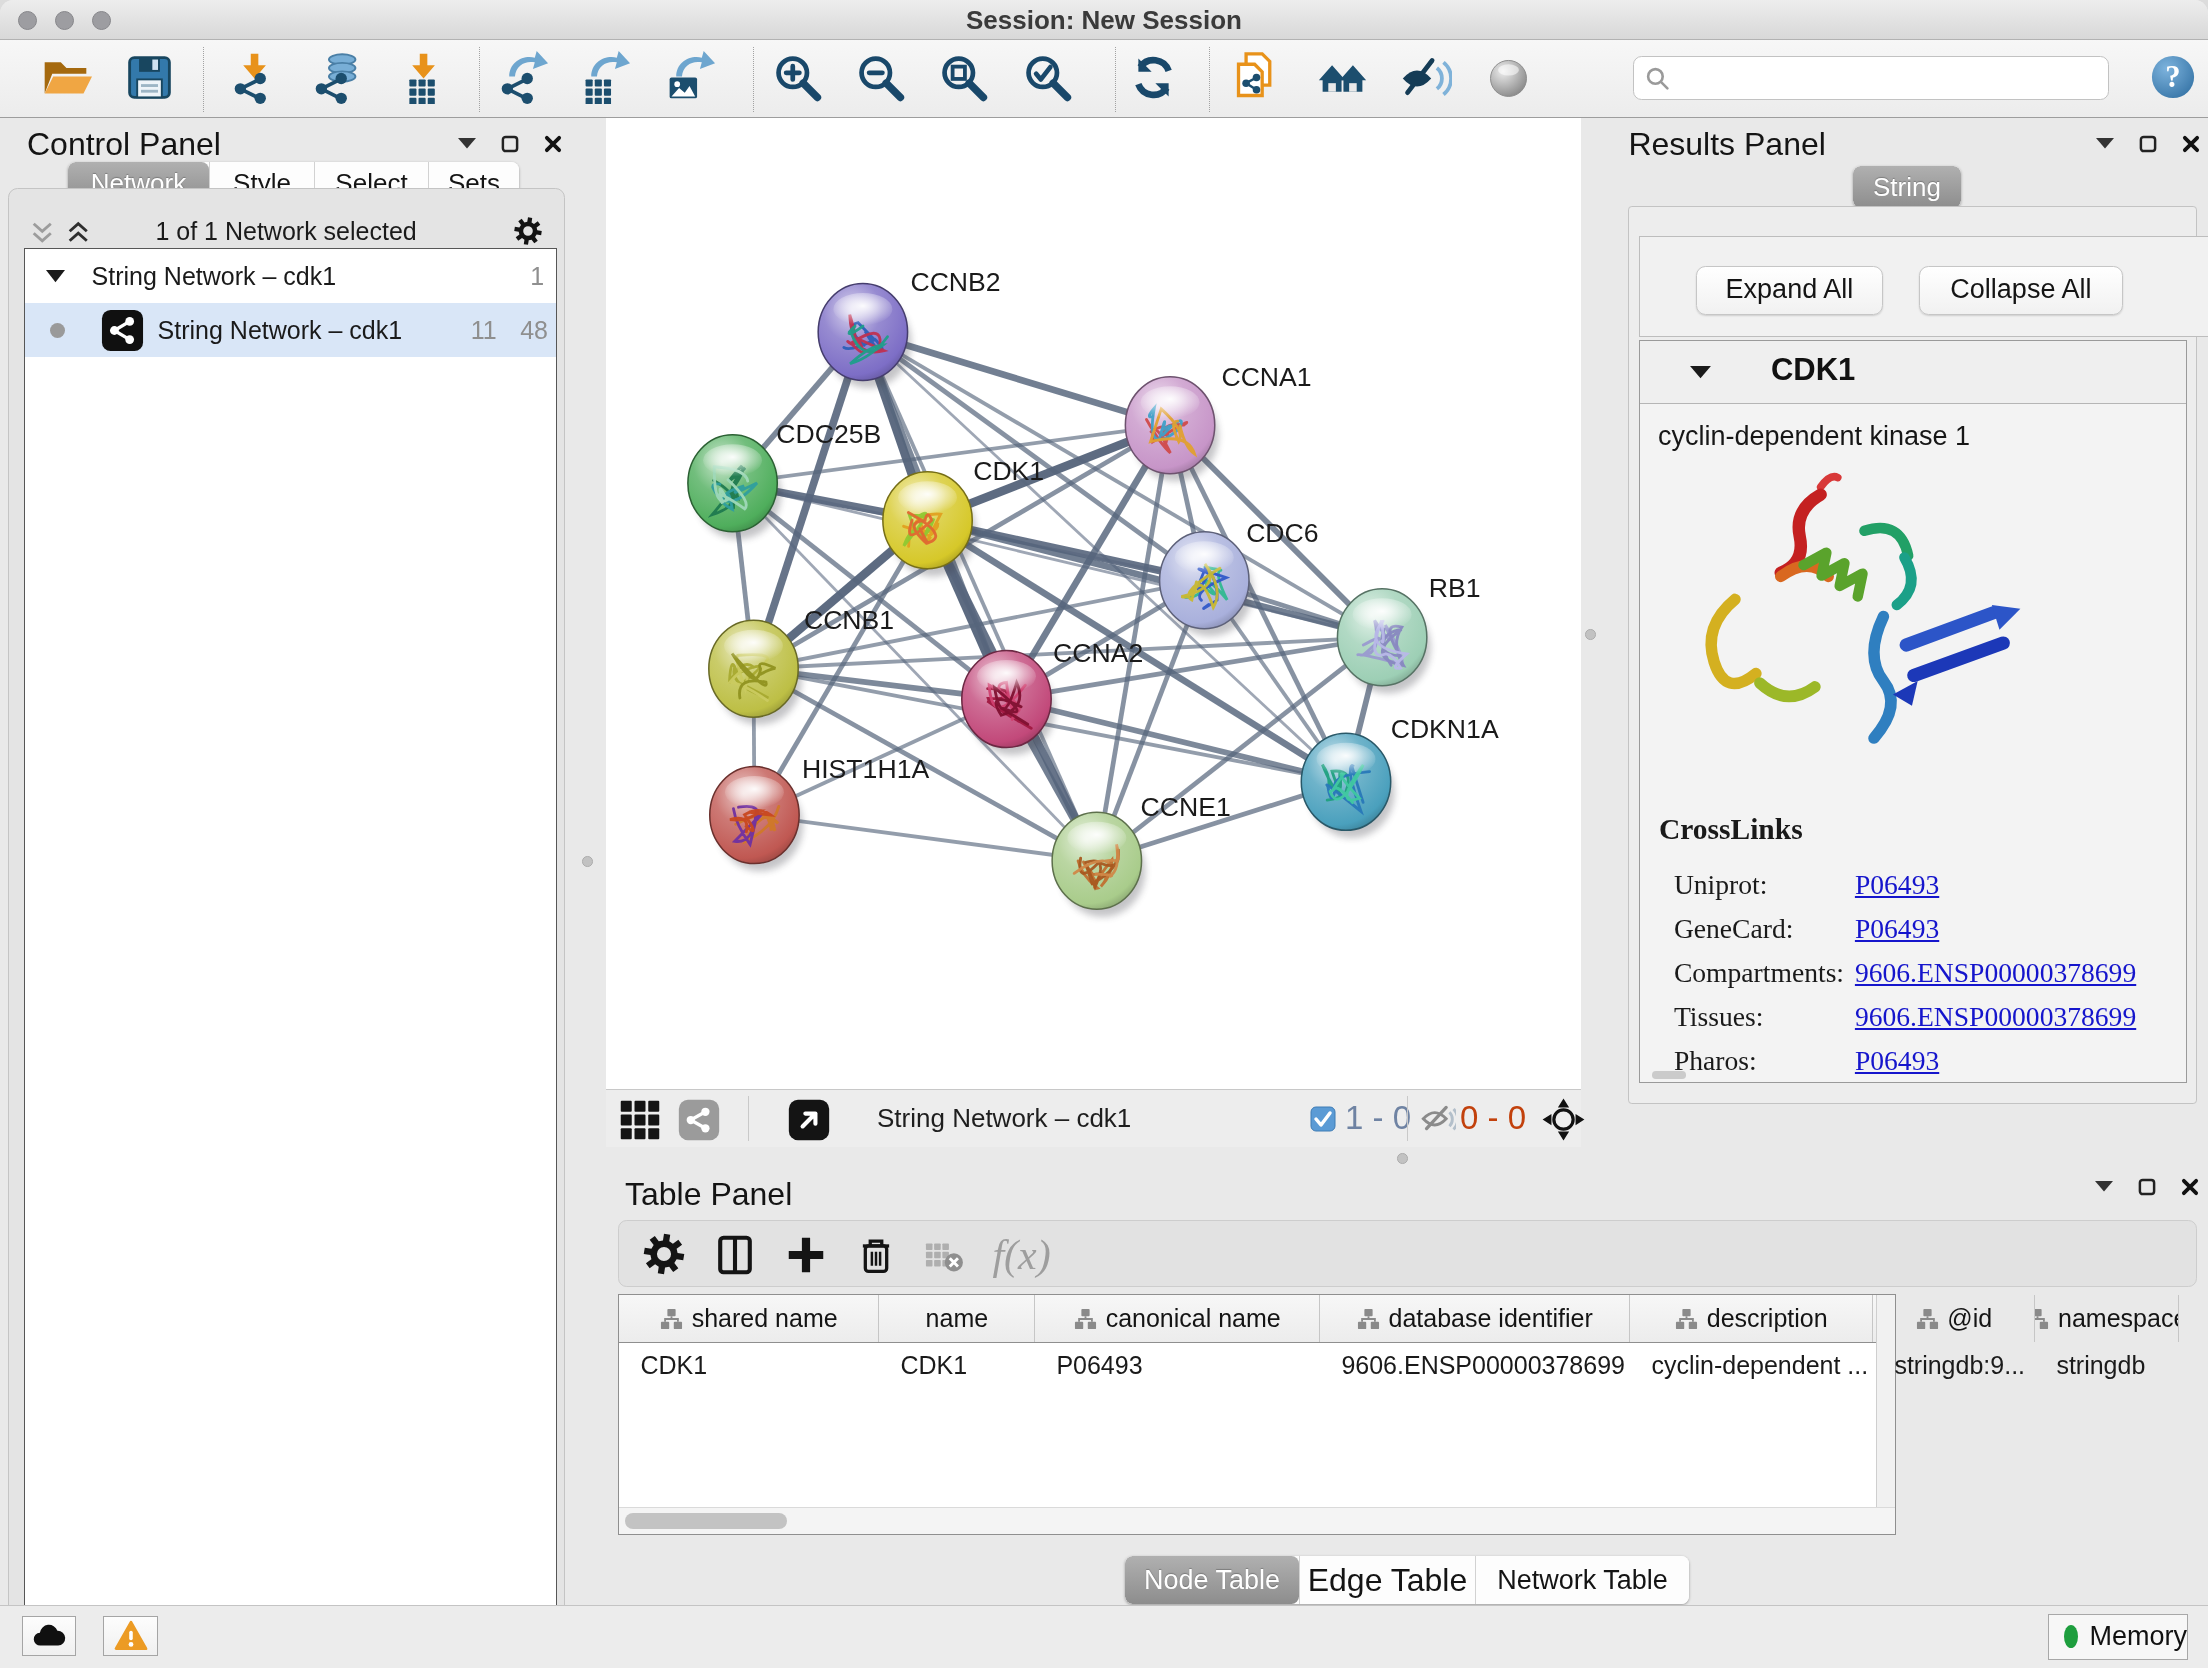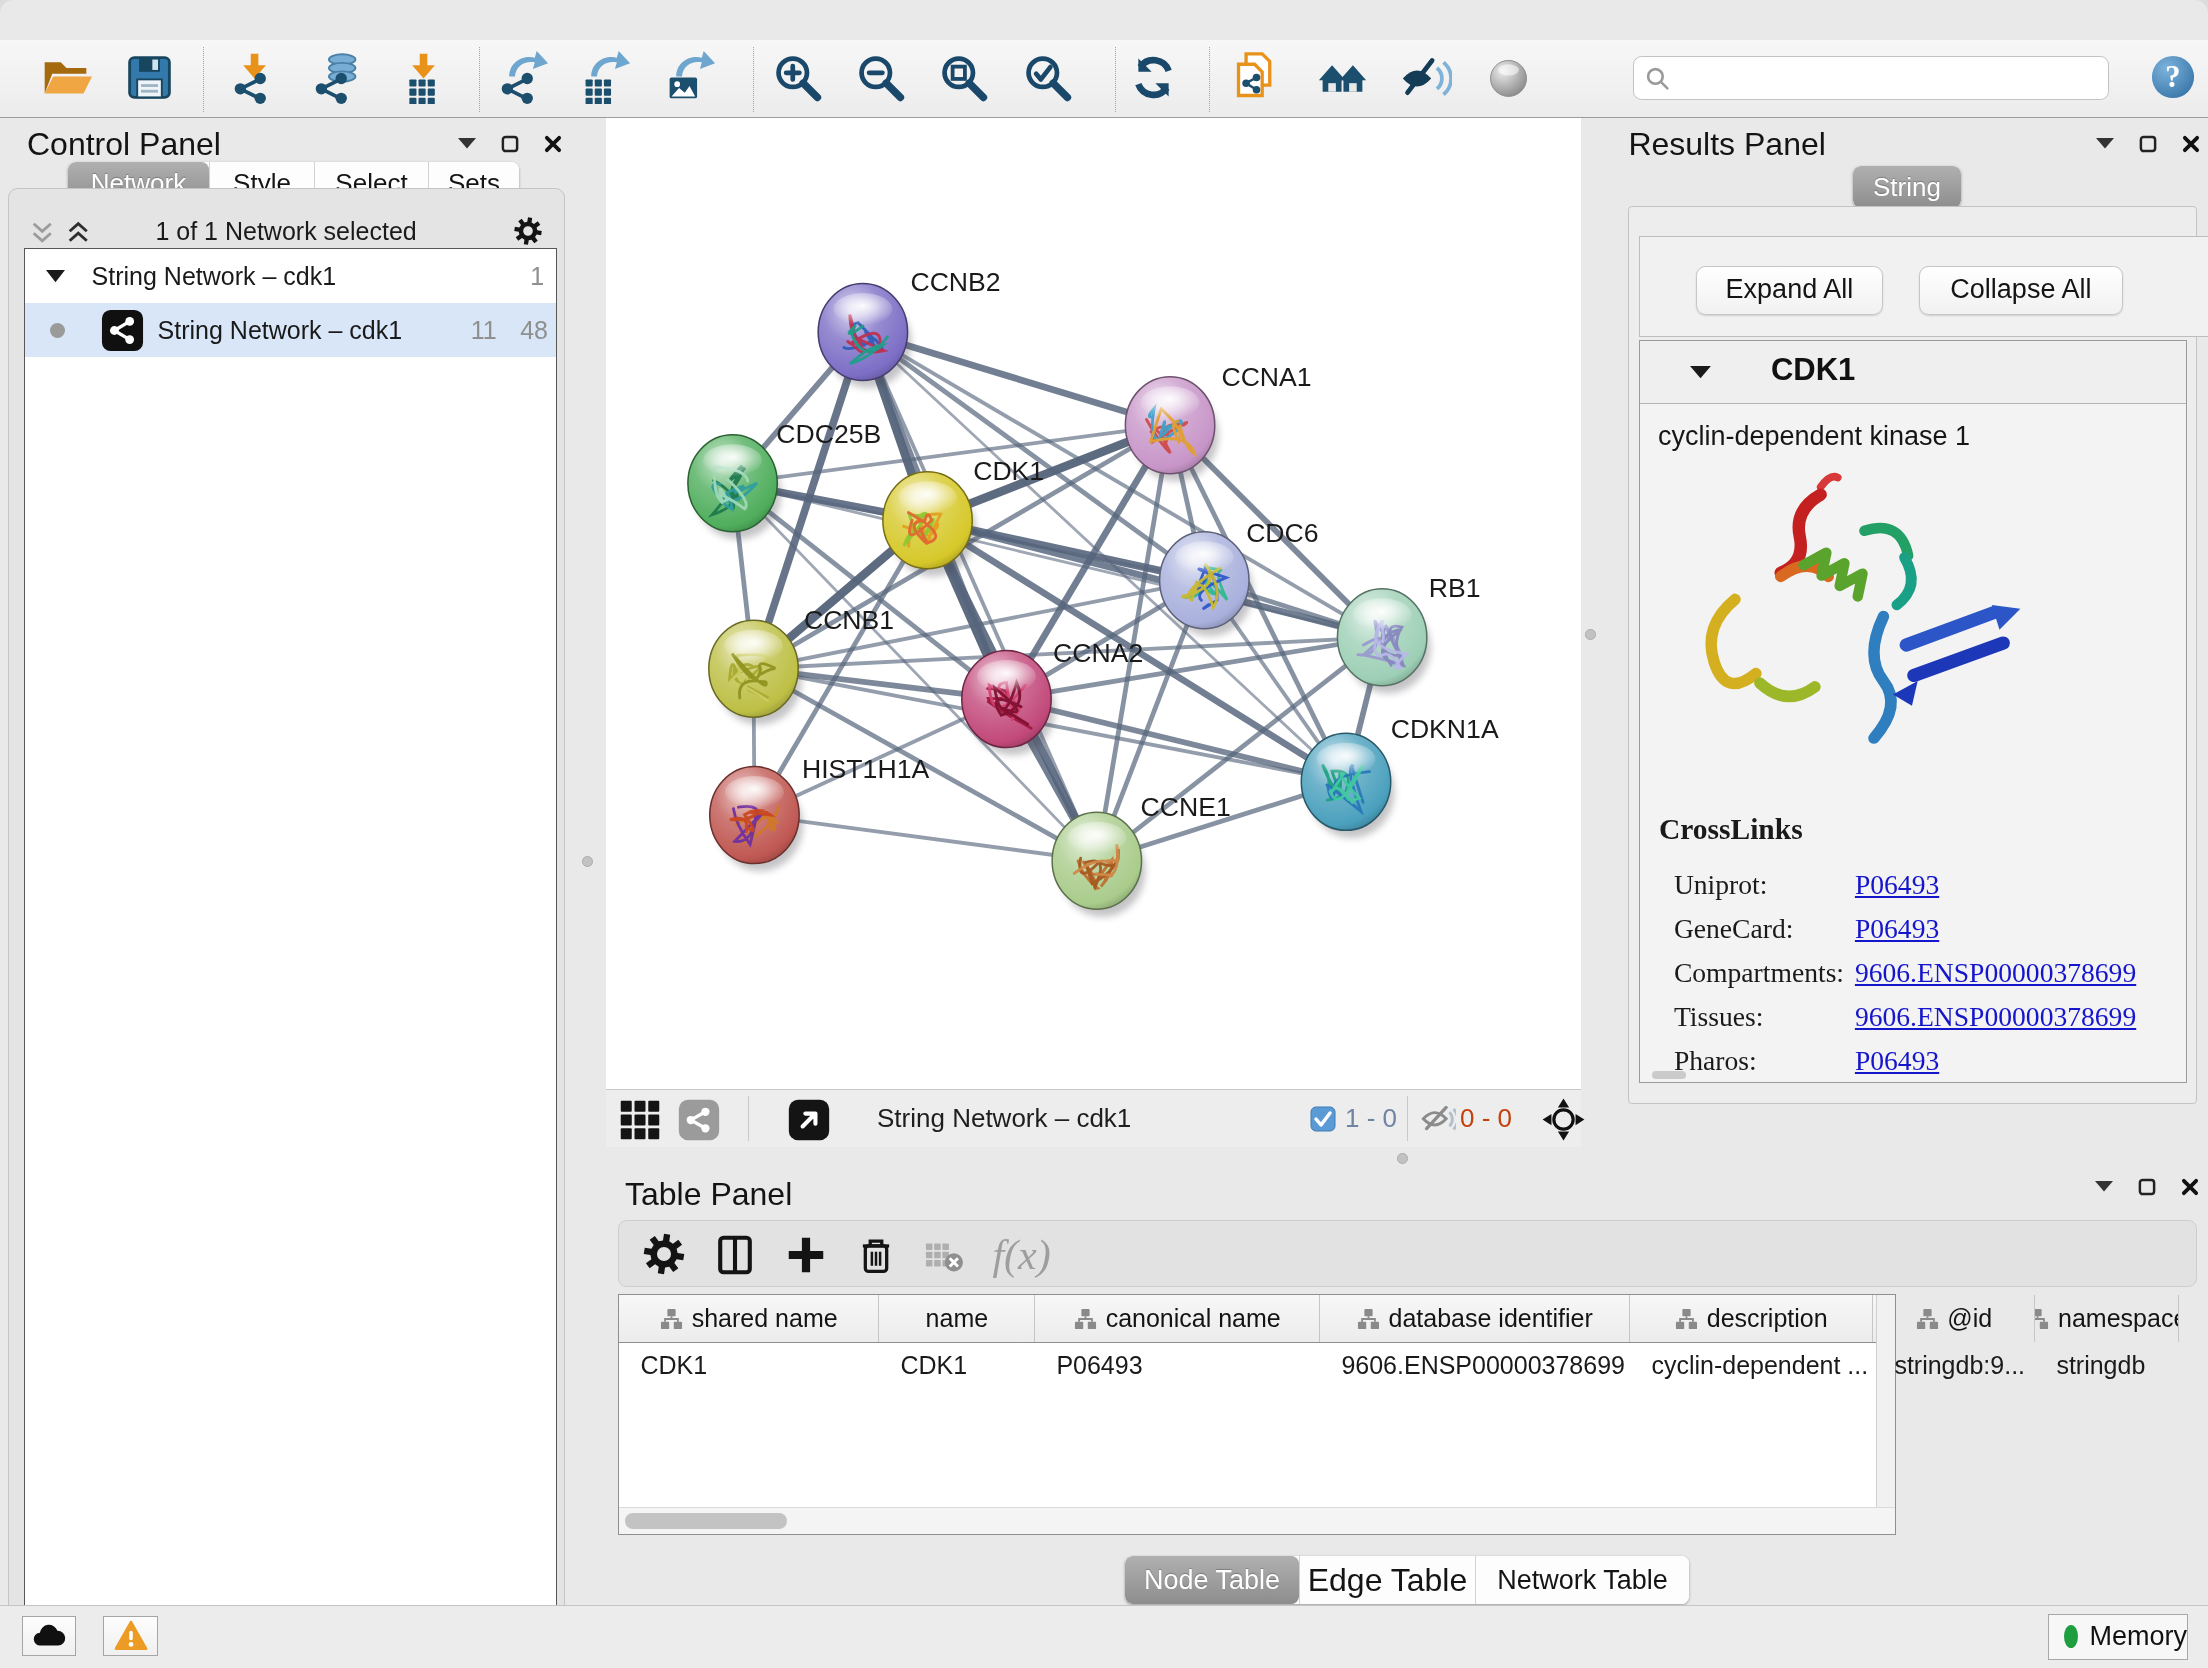--- a/index.html
+++ b/index.html
@@ -33,21 +33,21 @@
   #cp-status .txt{position:absolute;left:0;right:0;text-align:center;line-height:46px;font-size:25px}
   #cp-white{position:absolute;left:15px;top:59px;width:533px;height:1440px;background:#fff;border:1.9px solid #565656}
   .trow{position:absolute;left:0;right:0;height:54px}
   .trow .lbl{position:absolute;font-size:25px;line-height:54px}
   .trow .cnt{position:absolute;font-size:25px;line-height:54px;color:#8f8f8f;text-align:right}
   
   #net{position:absolute;left:606px;top:118px;width:975px;height:971px;background:#fff}
   #netbar{position:absolute;left:606px;top:1089px;width:975px;height:58px;background:#ededed;border-top:1.9px solid #c8c8c8}
   #netbar .nbtitle{position:absolute;left:271px;top:0;line-height:56px;font-size:26px;color:#1e1e1e}
   .nbsep{position:absolute;top:5.7px;height:45px;width:0;border-left:1.9px solid #c9c9c9}
-  .nbcount{position:absolute;top:0;line-height:56px;font-size:26px}
+  .nbcount{position:absolute;top:0;line-height:56px;font-size:33px}
   .splitdot{position:absolute;width:10.5px;height:10.5px;border-radius:50%;background:#c2c2c2;border:1px solid #adadad}
   
   #rp{position:absolute;left:1617px;top:118px;width:592px;height:1488px;background:#e9e9e9}
   #rp-outer{position:absolute;left:11.4px;top:88px;width:569px;height:898px;background:#ededed;border:1px solid #c3c3c3;border-radius:3.8px}
   #rp-btnbox{position:absolute;left:9.5px;top:28.5px;width:624px;height:101px;background:#f1f1f1;border:1px solid #bdbdbd}
   .rbtn{position:absolute;top:29.5px;height:49px;background:linear-gradient(#ffffff,#f1f1f1);border:1.9px solid #c6c6c6;border-radius:9.5px;font-size:27px;color:#141414;text-align:center;line-height:45px;box-shadow:0 1px 1.9px rgba(0,0,0,.15)}
   #rp-cdk1{position:absolute;left:9.5px;top:133px;width:548px;height:743px;background:#f3f3f3;border:1px solid #9a9a9a}
   #rp-cdk1 .hd{position:absolute;left:0;right:0;top:0;height:63px;background:#efefef;border-bottom:1px solid #b5b5b5}
   #rp-gene{position:absolute;left:131px;top:11.4px;font-size:31px;font-weight:bold;color:#111}
   #rp-desc{position:absolute;left:18px;top:80px;font-size:27px;color:#161616}
@@ -74,20 +74,26 @@
   .sbtn{position:absolute;top:9.5px;height:40px;background:linear-gradient(#fdfdfd,#f0f0f0);border:1.9px solid #a5a5a5;display:flex;align-items:center;justify-content:center}
   #membtn{position:absolute;left:2048px;top:7.6px;width:140px;height:46px;background:#f7f7f7;border:1px solid #a8a8a8;display:flex;align-items:center;padding-left:15px;gap:11.4px}
   #membtn .dot{width:23px;height:23px;border-radius:50%;background:#1e9e3e}
   #membtn .ml{font-size:27px;color:#111}
 </style>
 </head>
 <body>
 
 <div id="window">
 
+  <div id="titlebar">
+    <span class="tl" style="left:18px"></span>
+    <span class="tl" style="left:55px"></span>
+    <span class="tl" style="left:92px"></span>
+    <div id="wtitle">Session: New Session</div>
+  </div>
 
   <div id="toolbar">
       <div class="tbtn" style="left:39px">
         <svg width="53" height="53" viewBox="0 0 56 56">
           <path d="M6 45V12h17l6 6h21v6H14L6 45z" fill="#a5690e"></path>
           <path d="M6 45l9-18h41l-9 18z" fill="#f0a643"></path>
         </svg>
       </div>
       <div class="tbtn" style="left:123px">
         <svg width="53" height="53" viewBox="0 0 56 56">

